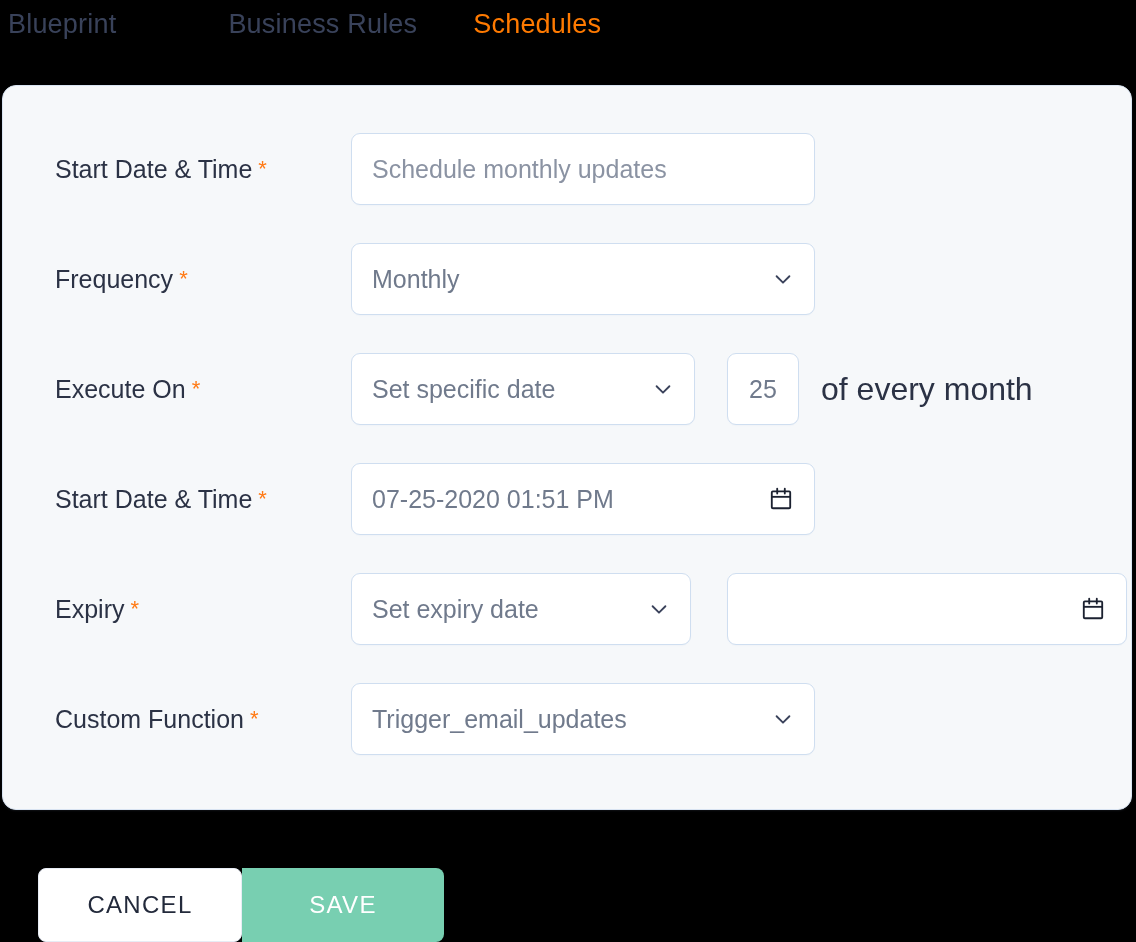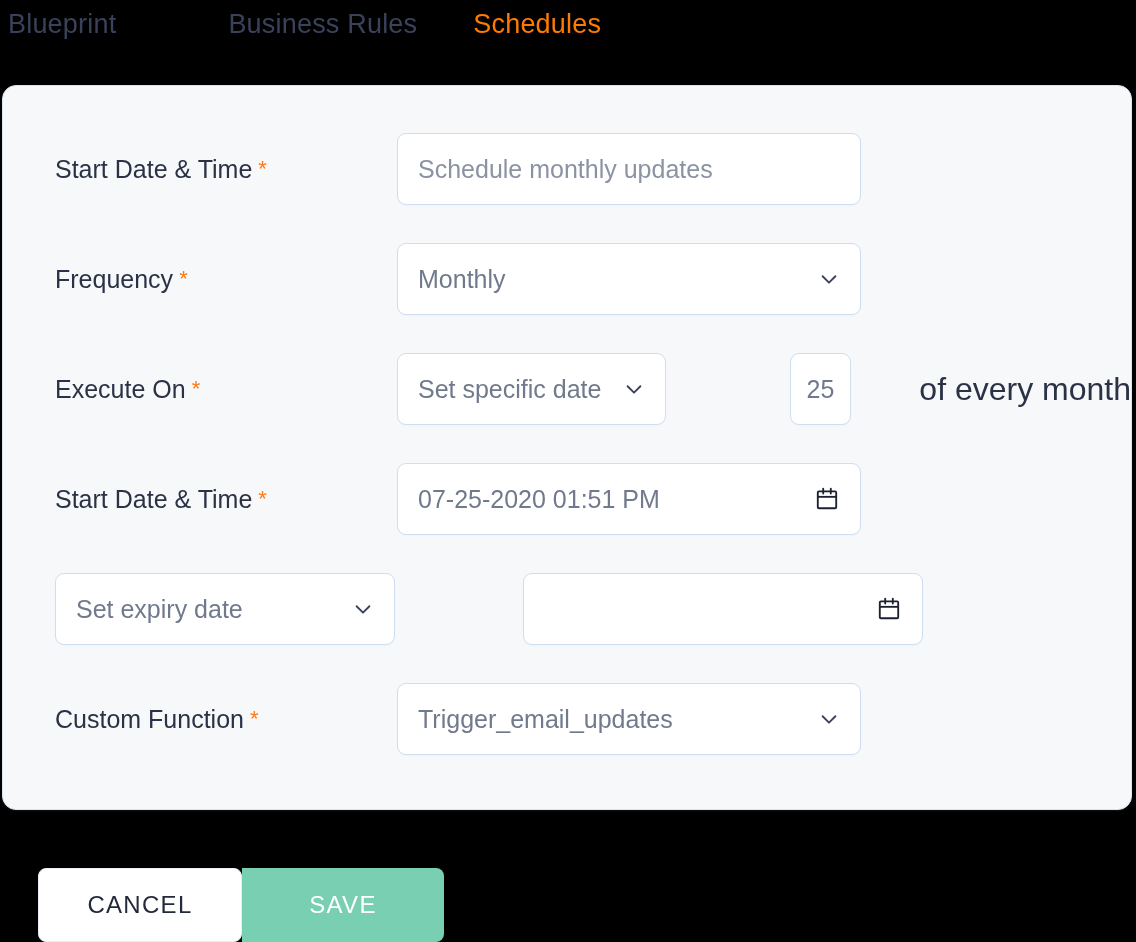--- a/index.html
+++ b/index.html
@@ -66,21 +66,20 @@
     left: 0; top: 0;
     width: 100%;
     padding: 28px 0 0 0;
   }
 
   .row {
     display: flex;
     align-items: center;
     height: 110px;
     padding-left: 52px;
-    gap: 46px;
   }
 
   .label {
     font-size: 25px;
     color: #2b3245;
     white-space: nowrap;
     width: 296px;
     flex: 0 0 296px;
     line-height: 30px;
   }
@@ -106,21 +105,21 @@
   .field .val {
     font-size: 25px;
     color: #707a8c;
     white-space: nowrap;
     line-height: 30px;
   }
   .field.placeholder .val { color: #8b93a3; }
 
   .w-main   { width: 464px; }
   .w-select { width: 344px; }
-  .w-num    { width: 62px; justify-content: center; padding: 16px; }
+  .w-num    { width: 72px; justify-content: center; padding: 16px; }
   .w-expsel { width: 340px; align-items: center; }
   .w-expdate{ width: 400px; }
 
   .chev {
     position: absolute;
     right: 20px;
     top: 50%;
     width: 22px;
     height: 22px;
     margin-top: -11px;
@@ -238,20 +237,21 @@
           <svg class="cal" viewBox="0 0 24 24" fill="none">
             <rect x="3.5" y="5" width="17" height="15.5" rx="1" stroke="#1b2130" stroke-width="1.7"></rect>
             <line x1="3.5" y1="10" x2="20.5" y2="10" stroke="#1b2130" stroke-width="1.7"></line>
             <line x1="8.5" y1="2.5" x2="8.5" y2="7" stroke="#1b2130" stroke-width="1.7" stroke-linecap="round"></line>
             <line x1="15.5" y1="2.5" x2="15.5" y2="7" stroke="#1b2130" stroke-width="1.7" stroke-linecap="round"></line>
           </svg>
         </div>
       </div>
 
       <div class="row">
+        <div class="label"><span>Expiry</span><span class="req">*</span></div>
         <div class="field w-expsel">
           <span class="val">Set expiry date</span>
           <svg class="chev" viewBox="0 0 24 24" fill="none">
             <path d="M5 9l7 7 7-7" stroke="#39415a" stroke-width="2" stroke-linecap="round" stroke-linejoin="round"></path>
           </svg>
         </div>
         <div class="gap-md"></div>
         <div class="field w-expdate">
           <svg class="cal" viewBox="0 0 24 24" fill="none">
             <rect x="3.5" y="5" width="17" height="15.5" rx="1" stroke="#1b2130" stroke-width="1.7"></rect>

